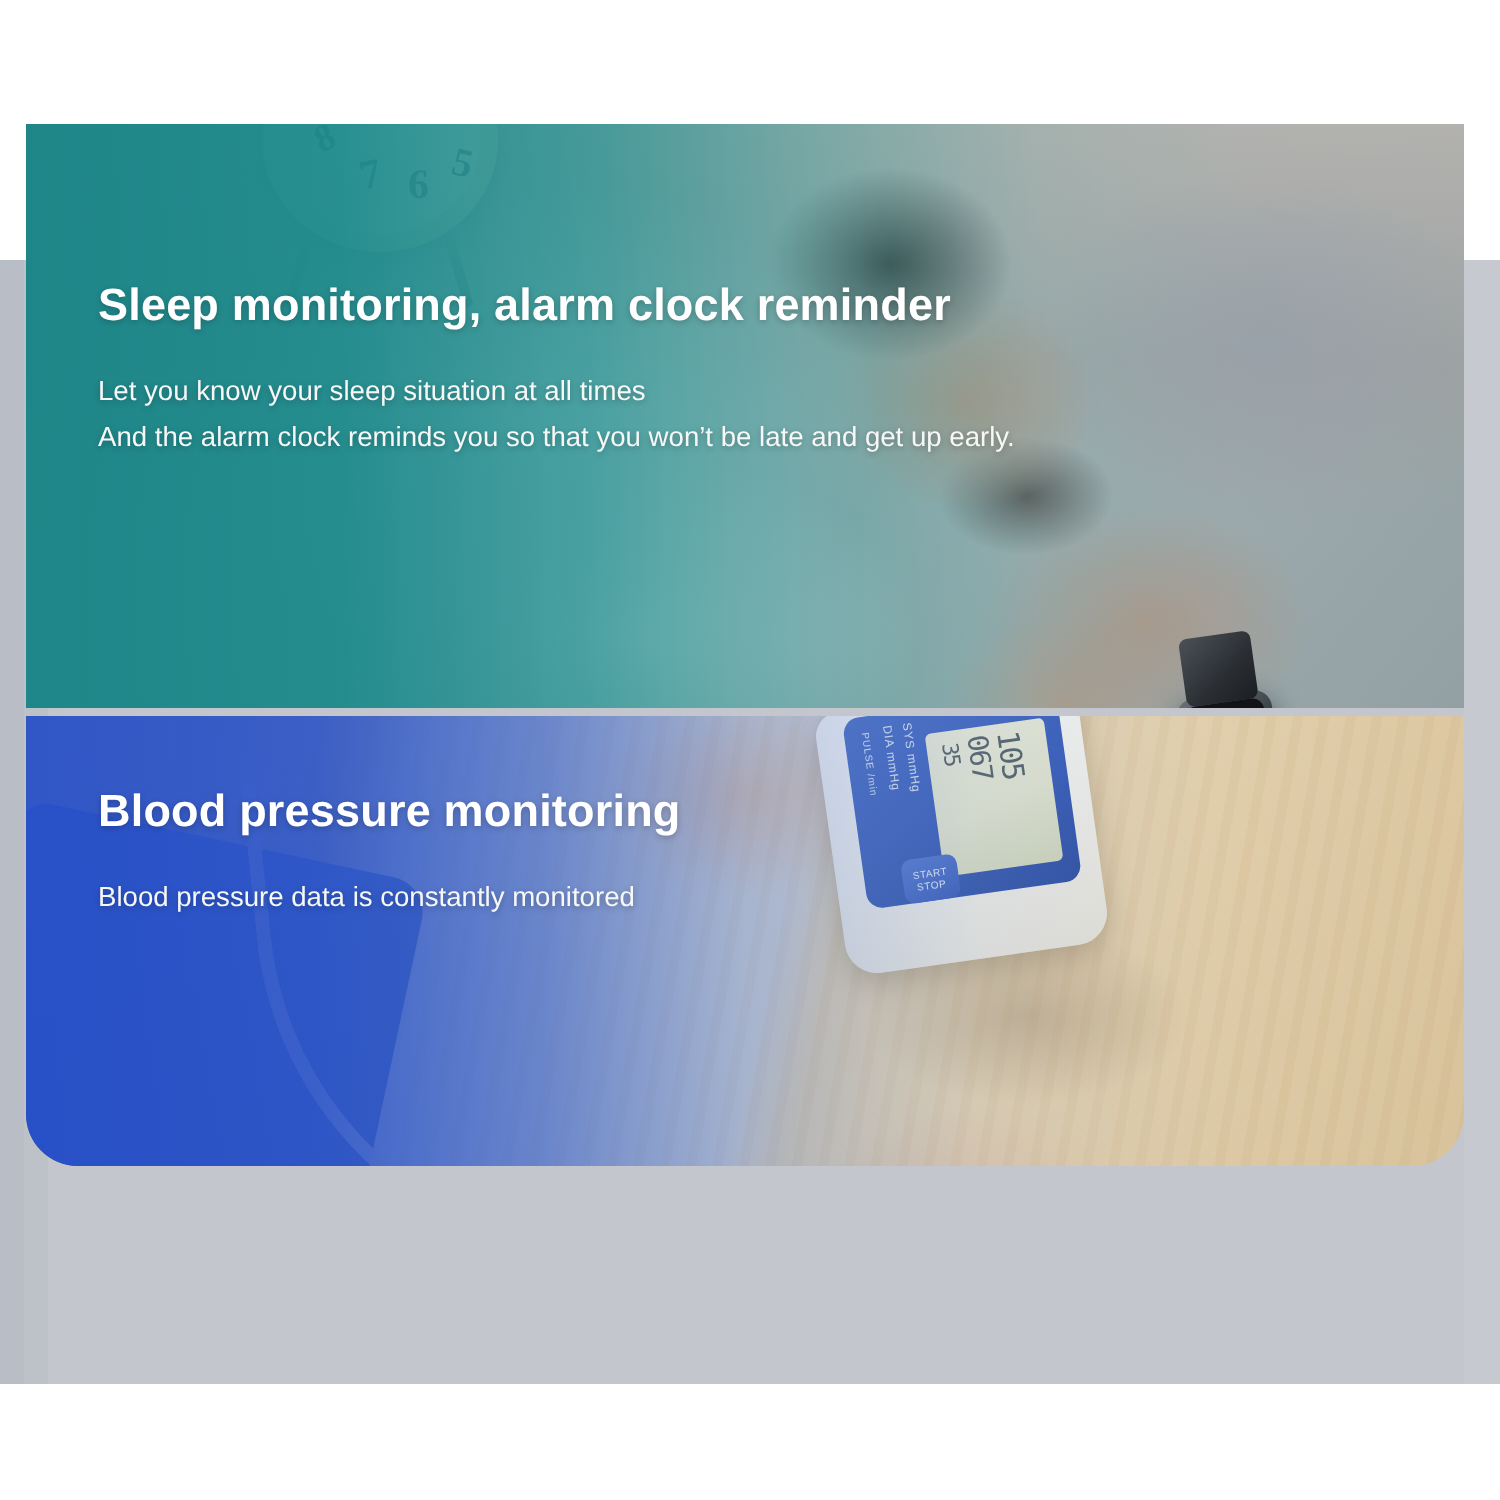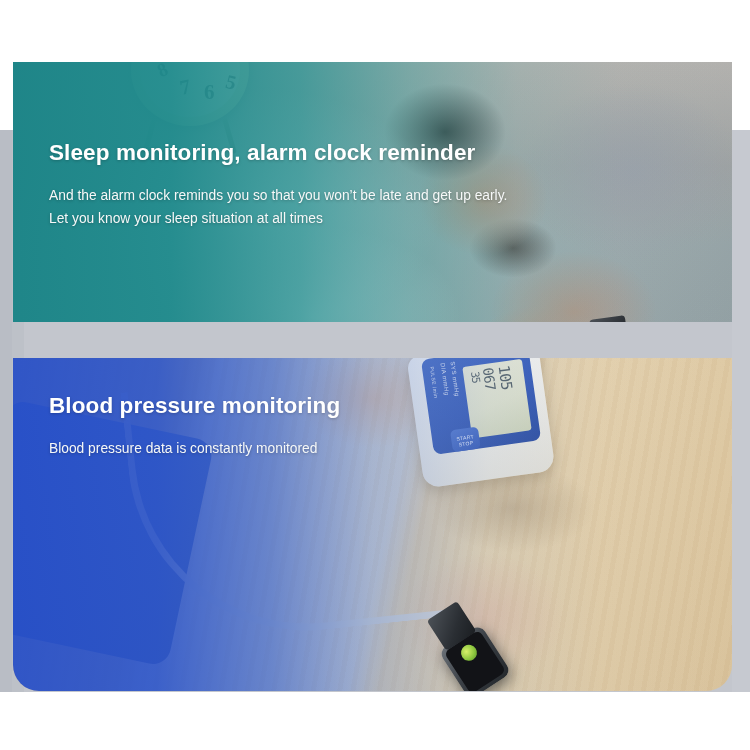--- a/index.html
+++ b/index.html
@@ -54,25 +54,25 @@
   }
 
   .banner {
     position: absolute;
     left: 0;
     width: 719px;
     overflow: hidden;
   }
   .banner--sleep {
     top: 0;
-    height: 260px;
+    height: 292px;
   }
   .banner--bp {
     top: 296px;
-    height: 333px;
+    height: 225px;
     border-bottom-left-radius: 26px;
     border-bottom-right-radius: 26px;
   }
 
   
   .photo {
     position: absolute;
     inset: 0;
   }
 
@@ -375,22 +375,22 @@
           
           
           
           
           
         </div>
       </div>
 
       <div class="copy copy--sleep">
         <h2 class="headline">Sleep monitoring, alarm clock reminder</h2>
+        <p class="subline">Let you know your sleep situation at all times</p>
         <p class="subline">And the alarm clock reminds you so that you won’t be late and get up early.</p>
-        <p class="subline">Let you know your sleep situation at all times</p>
       </div>
 
     </section>
 
     <section class="banner banner--bp">
 
       <div class="photo photo--bp">
         <div class="bp-cuff"></div>
         <div class="bp-tube"></div>
 

